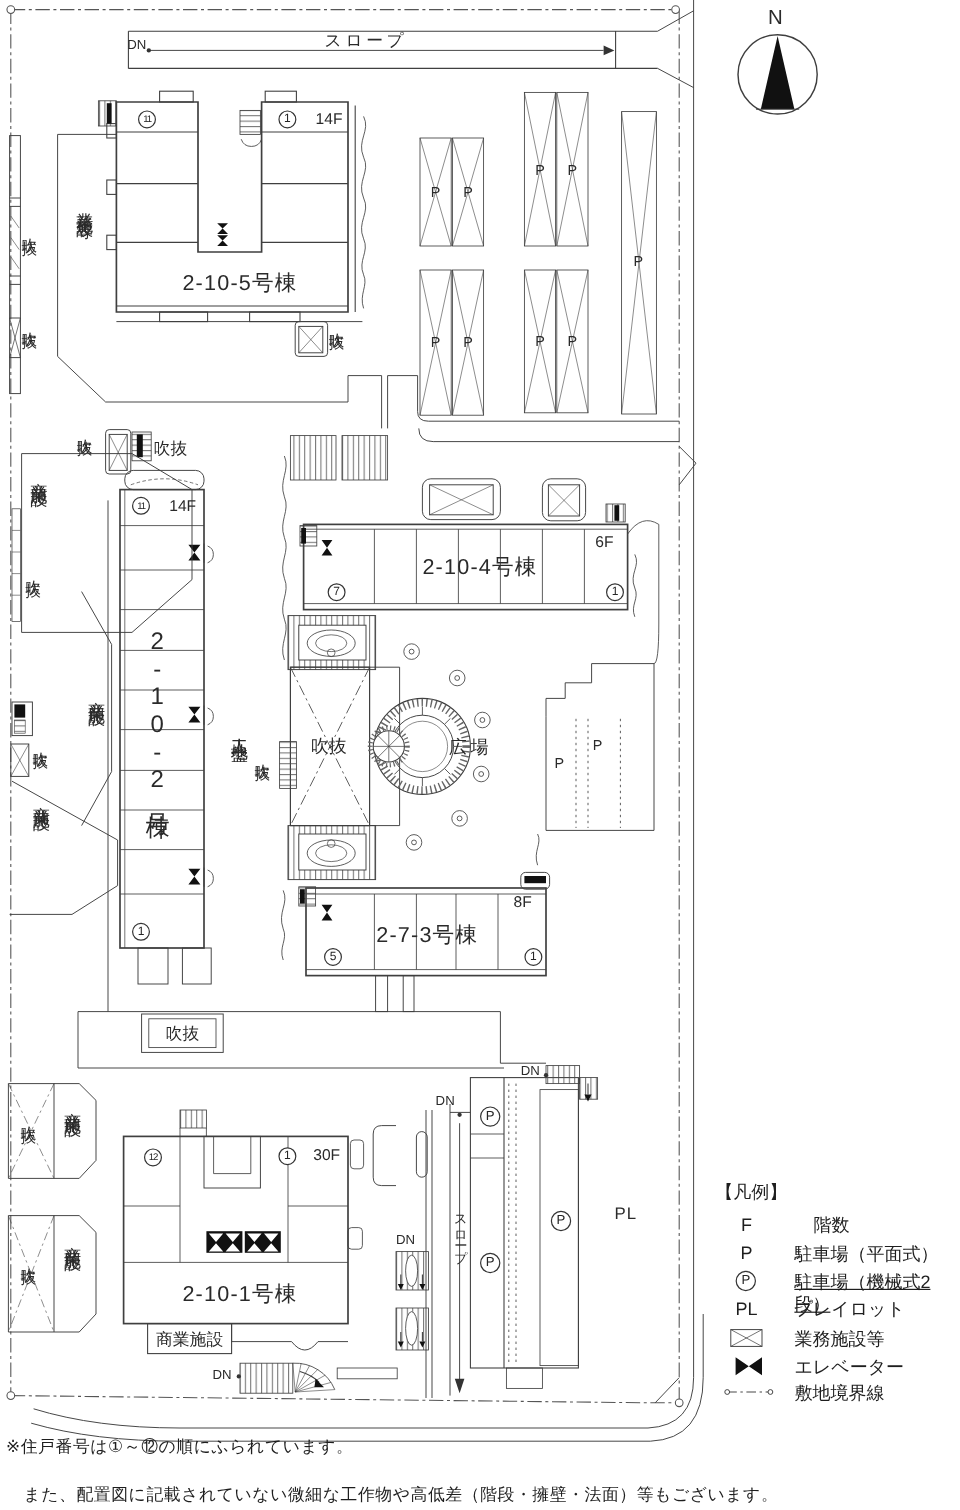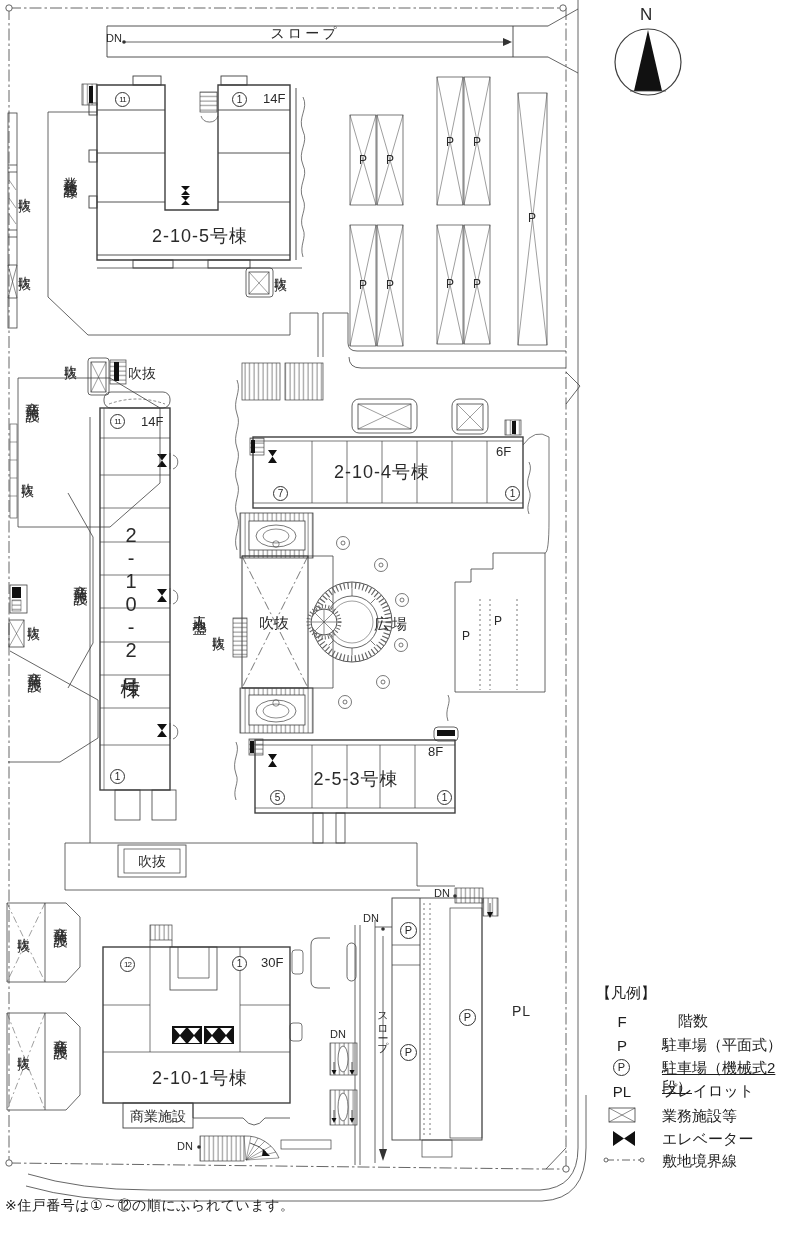--- a/index.html
+++ b/index.html
@@ -394,31 +394,31 @@
 <div class="lbl vt" style="left:121px;top:524px;font-size:20px;letter-spacing:1px;">2-10-2号棟</div>
 
 <div class="lbl vt" style="left:26px;top:391px;font-size:14px;">商業施設</div>
 <div class="lbl vt" style="left:21px;top:473px;font-size:13px;">吹抜</div>
 <div class="lbl vt" style="left:74px;top:574px;font-size:14px;">商業施設</div>
 <div class="lbl vt" style="left:27px;top:616px;font-size:13px;">吹抜</div>
 <div class="lbl vt" style="left:28px;top:661px;font-size:14px;">商業施設</div>
 <div class="lbl vt" style="left:193px;top:604px;font-size:14px;">人工地盤</div>
 <div class="lbl vt" style="left:212px;top:626px;font-size:13px;">吹抜</div>
 
-<div class="lbl bname pc" style="left:382px;top:472px;">2-10-4号棟</div>
+<div class="lbl bname pc" style="left:400px;top:472px;">2-10-4号棟</div>
 <div class="lbl" style="left:496px;top:445px;font-size:13px;">6F</div>
 <div class="circ" style="left:273px;top:486px;">7</div>
 <div class="circ" style="left:505px;top:486px;">1</div>
 
 <div class="lbl pc" style="left:274px;top:622px;font-size:15px;">吹抜</div>
 <div class="lbl pc" style="left:392px;top:623px;font-size:15px;letter-spacing:3px;">広場</div>
 <div class="lbl pc" style="left:466px;top:636px;font-size:12px;">P</div>
 <div class="lbl pc" style="left:498px;top:621px;font-size:12px;">P</div>
 
-<div class="lbl bname pc" style="left:356px;top:779px;">2-5-3号棟</div>
+<div class="lbl bname pc" style="left:356px;top:779px;">2-7-3号棟</div>
 <div class="lbl" style="left:428px;top:745px;font-size:13px;">8F</div>
 <div class="circ" style="left:270px;top:790px;">5</div>
 <div class="circ" style="left:437px;top:790px;">1</div>
 
 <div class="lbl pc" style="left:152px;top:861px;font-size:14px;">吹抜</div>
 
 <div class="lbl vt" style="left:17px;top:928px;font-size:13px;">吹抜</div>
 <div class="lbl vt" style="left:54px;top:916px;font-size:14px;">商業施設</div>
 <div class="lbl vt" style="left:17px;top:1046px;font-size:13px;">吹抜</div>
 <div class="lbl vt" style="left:54px;top:1028px;font-size:14px;">商業施設</div>
@@ -447,14 +447,15 @@
 <div class="leg" style="left:662px;top:1036px;">駐車場（平面式）</div>
 <div class="pcirc" style="left:613px;top:1059px;">P</div>
 <div class="leg" style="left:662px;top:1059px;text-decoration:underline;">駐車場（機械式2段）</div>
 <div class="leg pc" style="left:622px;top:1091px;">PL</div>
 <div class="leg" style="left:662px;top:1082px;">プレイロット</div>
 <div class="leg" style="left:662px;top:1107px;">業務施設等</div>
 <div class="leg" style="left:662px;top:1130px;">エレベーター</div>
 <div class="leg" style="left:662px;top:1152px;">敷地境界線</div>
 
 <div class="note" style="left:5px;top:1197px;">※住戸番号は①～⑫の順にふられています。</div>
+<div class="note" style="left:5px;top:1237px;">　また、配置図に記載されていない微細な工作物や高低差（階段・擁壁・法面）等もございます。</div>
 
 </div>
 
 </body></html>

